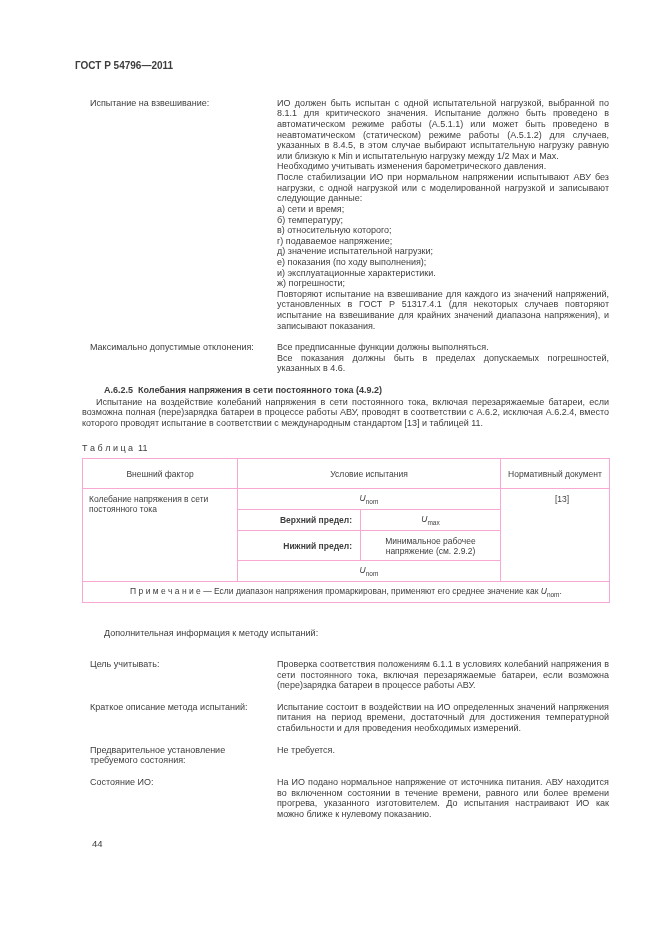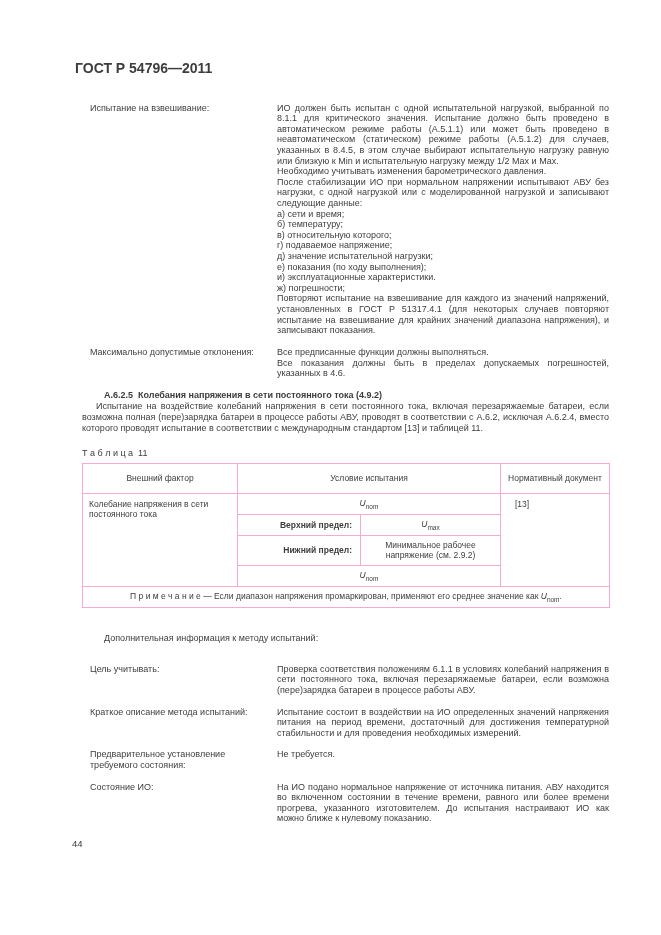--- a/index.html
+++ b/index.html
@@ -11,21 +11,21 @@
     background:#ffffff;
     font-family:"Liberation Sans", sans-serif;
     font-size:9px;
     line-height:1.18;
     color:#3d3d3d;
     padding:60px 52px 0 82px;
     overflow:hidden;
   }
   .doc-header {
     font-weight:bold;
-    font-size:14px;
+    font-size:10px;
     margin-left:-7px;
     margin-bottom:26px;
   }
   .def-row { display:flex; margin-bottom:11px; }
   .def-term { width:195px; flex:none; padding-right:14px; padding-left:8px; }
   .def-desc { flex:1; }
   .def-desc p { margin:0; }
   .just { text-align:justify; }
   .section-heading {
     font-weight:bold;
@@ -41,37 +41,37 @@
     font-size:8.5px;
     color:#3d3d3d;
   }
   table.t td { border:1px solid #f9a8d4; vertical-align:middle; }
   table.t .th {
     text-align:center;
     padding:5px 4px;
     height:30px;
   }
   table.t .factor { vertical-align:top; padding:5px 6px; text-align:left; }
-  table.t .docref { vertical-align:top; padding:5px 0 8px 14px; text-align:left; }
+  table.t .docref { vertical-align:top; padding:5px 0 8px 14px; text-align:center; }
   table.t .center { text-align:center; }
   table.t .lbl { padding:3px 8px; text-align:right;font-weight:bold; }
   table.t tr.r1 td, table.t tr.r4 td { height:21px; }
   table.t tr.r2 td { height:21px; }
   table.t tr.r3 td { height:30px; padding-top:2px; padding-bottom:2px; }
   table.t .note {
     text-align:center;
     padding:4px 6px;
     height:18px;
   }
   table.t i { font-style:italic; }
   table.t sub { font-size:6.5px; vertical-align:sub; }
   .additional-label { margin-top:25px; margin-bottom:20px; text-indent:22px; }
   .footer-page-num {
     position:absolute;
-    left:72px; top:838px;
+    left:92px; top:838px;
     font-size:9.5px;
   }
 </style>
 </head>
 <body>
 
 <div class="page">
 
   <div class="doc-header">ГОСТ Р 54796—2011</div>
 

